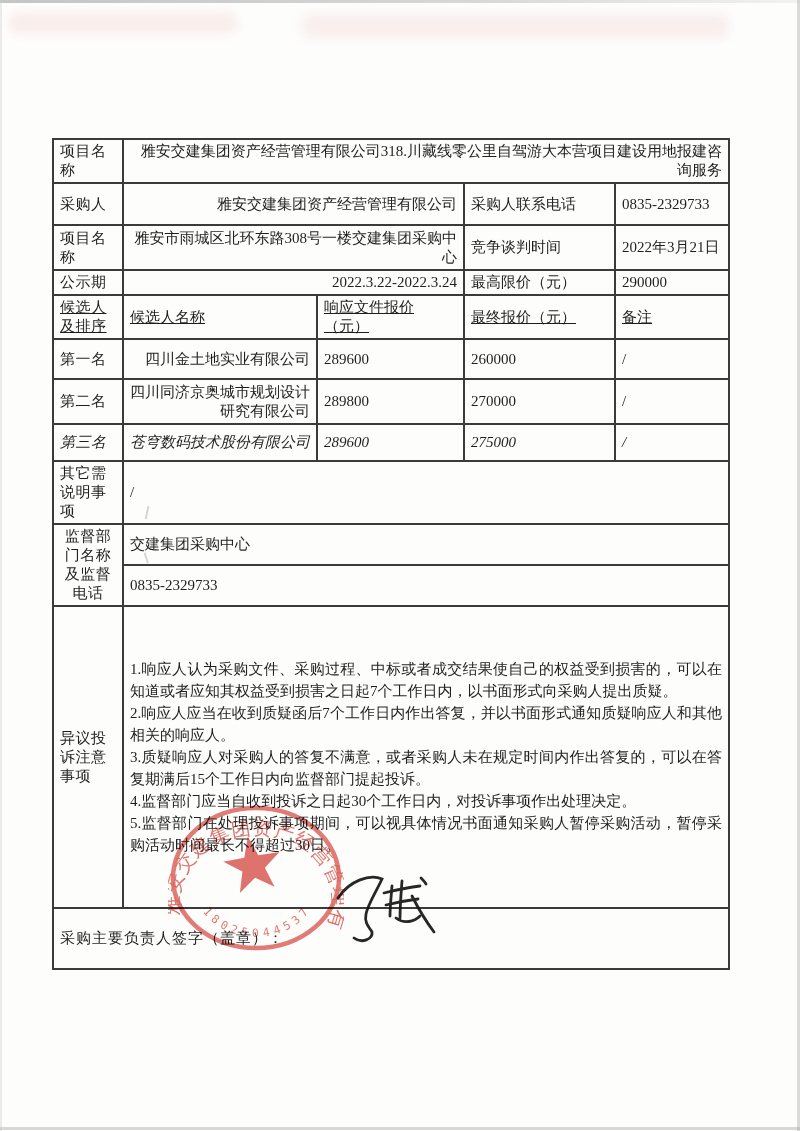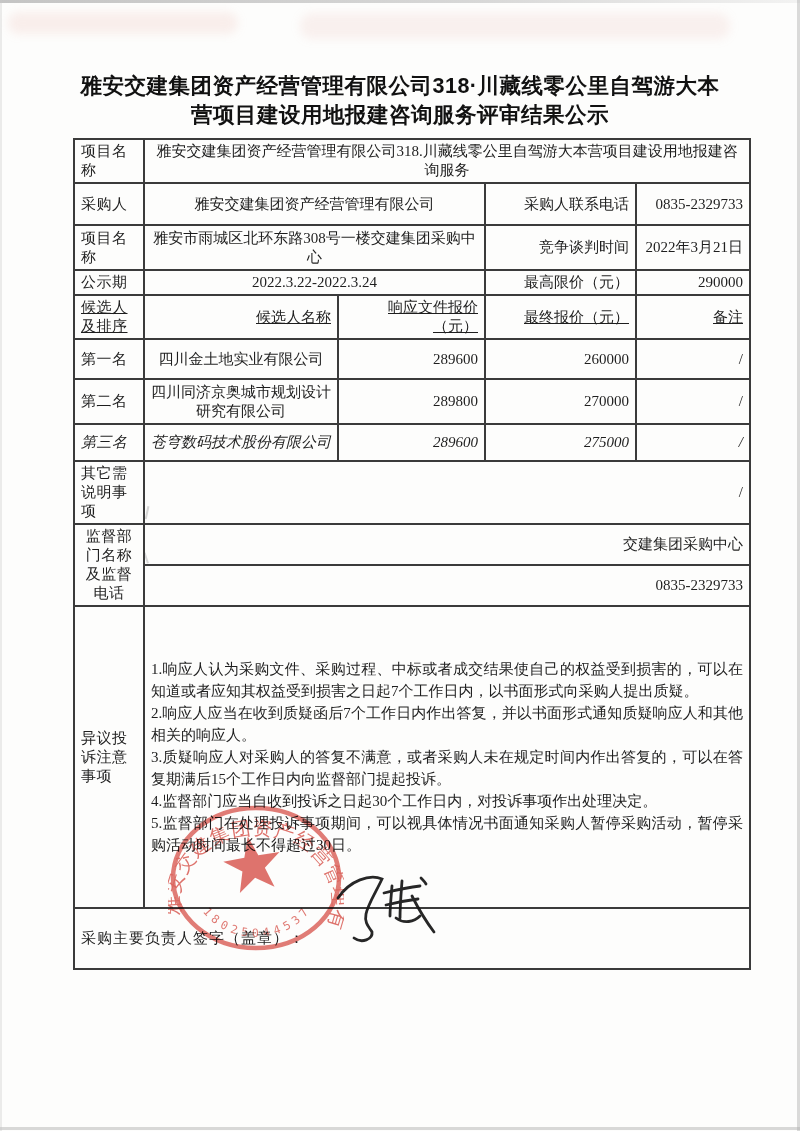--- a/index.html
+++ b/index.html
@@ -16,27 +16,27 @@
   .smudge-a{left:8px;top:12px;width:230px;height:22px;background:rgba(226,148,138,.14);}
   .smudge-b{left:300px;top:13px;width:430px;height:26px;background:rgba(222,140,130,.11);}
   .artifact{position:absolute;pointer-events:none;opacity:.35;}
   .artifact-1{left:146px;top:507px;width:9px;height:13px;border-left:2px solid #8a8a8a;transform:rotate(12deg);}
   .artifact-2{left:145px;top:551px;width:10px;height:11px;border-left:2px solid #909090;transform:rotate(-18deg);}
 
   .title{position:absolute;left:70px;top:72px;width:660px;margin:0;
     font-family:"Liberation Sans","DejaVu Sans",sans-serif;
     font-size:21.5px;line-height:28.5px;font-weight:bold;text-align:center;letter-spacing:.5px;color:#111;}
 
-  table.doc{position:absolute;left:73px;top:138px;width:676px;border-collapse:collapse;table-layout:fixed;}
+  table.doc{position:absolute;left:52px;top:138px;width:676px;border-collapse:collapse;table-layout:fixed;}
   table.doc td{border:2px solid #3b3b3b;font-size:15px;line-height:19px;padding:2px 6px;
     vertical-align:middle;word-break:break-all;}
   col.c1{width:70px;}col.c2{width:194px;}col.c3{width:147px;}col.c4{width:151px;}col.c5{width:114px;}
   .lab{padding:2px 3px 2px 5px;letter-spacing:.5px;}
-  .left{text-align:center;padding-left:8px;border-radius:19px;}
-  .ctr{text-align:right;}
+  .left{text-align:right;padding-left:8px;border-radius:19px;}
+  .ctr{text-align:left;}
   .labctr{text-align:center;padding:2px 3px;letter-spacing:.5px;margin-top:8px;}
   tr.r1{height:37px;}tr.r2{height:42px;}tr.r3{height:45px;}tr.r4{height:20px;}
   tr.r5{height:37px;text-decoration:underline;}tr.r6{height:40px;}tr.r7{height:45px;}tr.r8{height:37px;font-style:italic;}
   tr.r9{height:44px;}tr.r10a{height:38px;}tr.r10b{height:38px;}tr.r11{height:302px;}tr.r12{height:61px;}
   td.notice{padding:8px 10px 8px 12px;text-align:justify;vertical-align:middle;border-radius:13px;}
   td.notice p{margin:0;line-height:22px;}
   td.sig{padding-left:8px;font-size:15.5px;letter-spacing:1px;vertical-align:middle;}
 
   .seal{position:absolute;left:168px;top:804px;mix-blend-mode:multiply;opacity:.88;}
   .signature{position:absolute;left:322px;top:866px;}
@@ -48,21 +48,20 @@
 
   <div class="edge edge-top"></div>
   <div class="edge edge-right"></div>
   <div class="edge edge-bottom"></div>
   <div class="edge edge-left"></div>
   <div class="smudge smudge-a"></div>
   <div class="smudge smudge-b"></div>
   <div class="artifact artifact-1"></div>
   <div class="artifact artifact-2"></div>
 
-  <h1 class="title">雅安交建集团资产经营管理有限公司318·川藏线零公里自驾游大本营项目建设用地报建咨询服务评审结果公示</h1>
 
   <table class="doc">
     <colgroup>
         <col class="c1">
         <col class="c2">
         <col class="c3">
         <col class="c4">
         <col class="c5">
       </colgroup>
 

